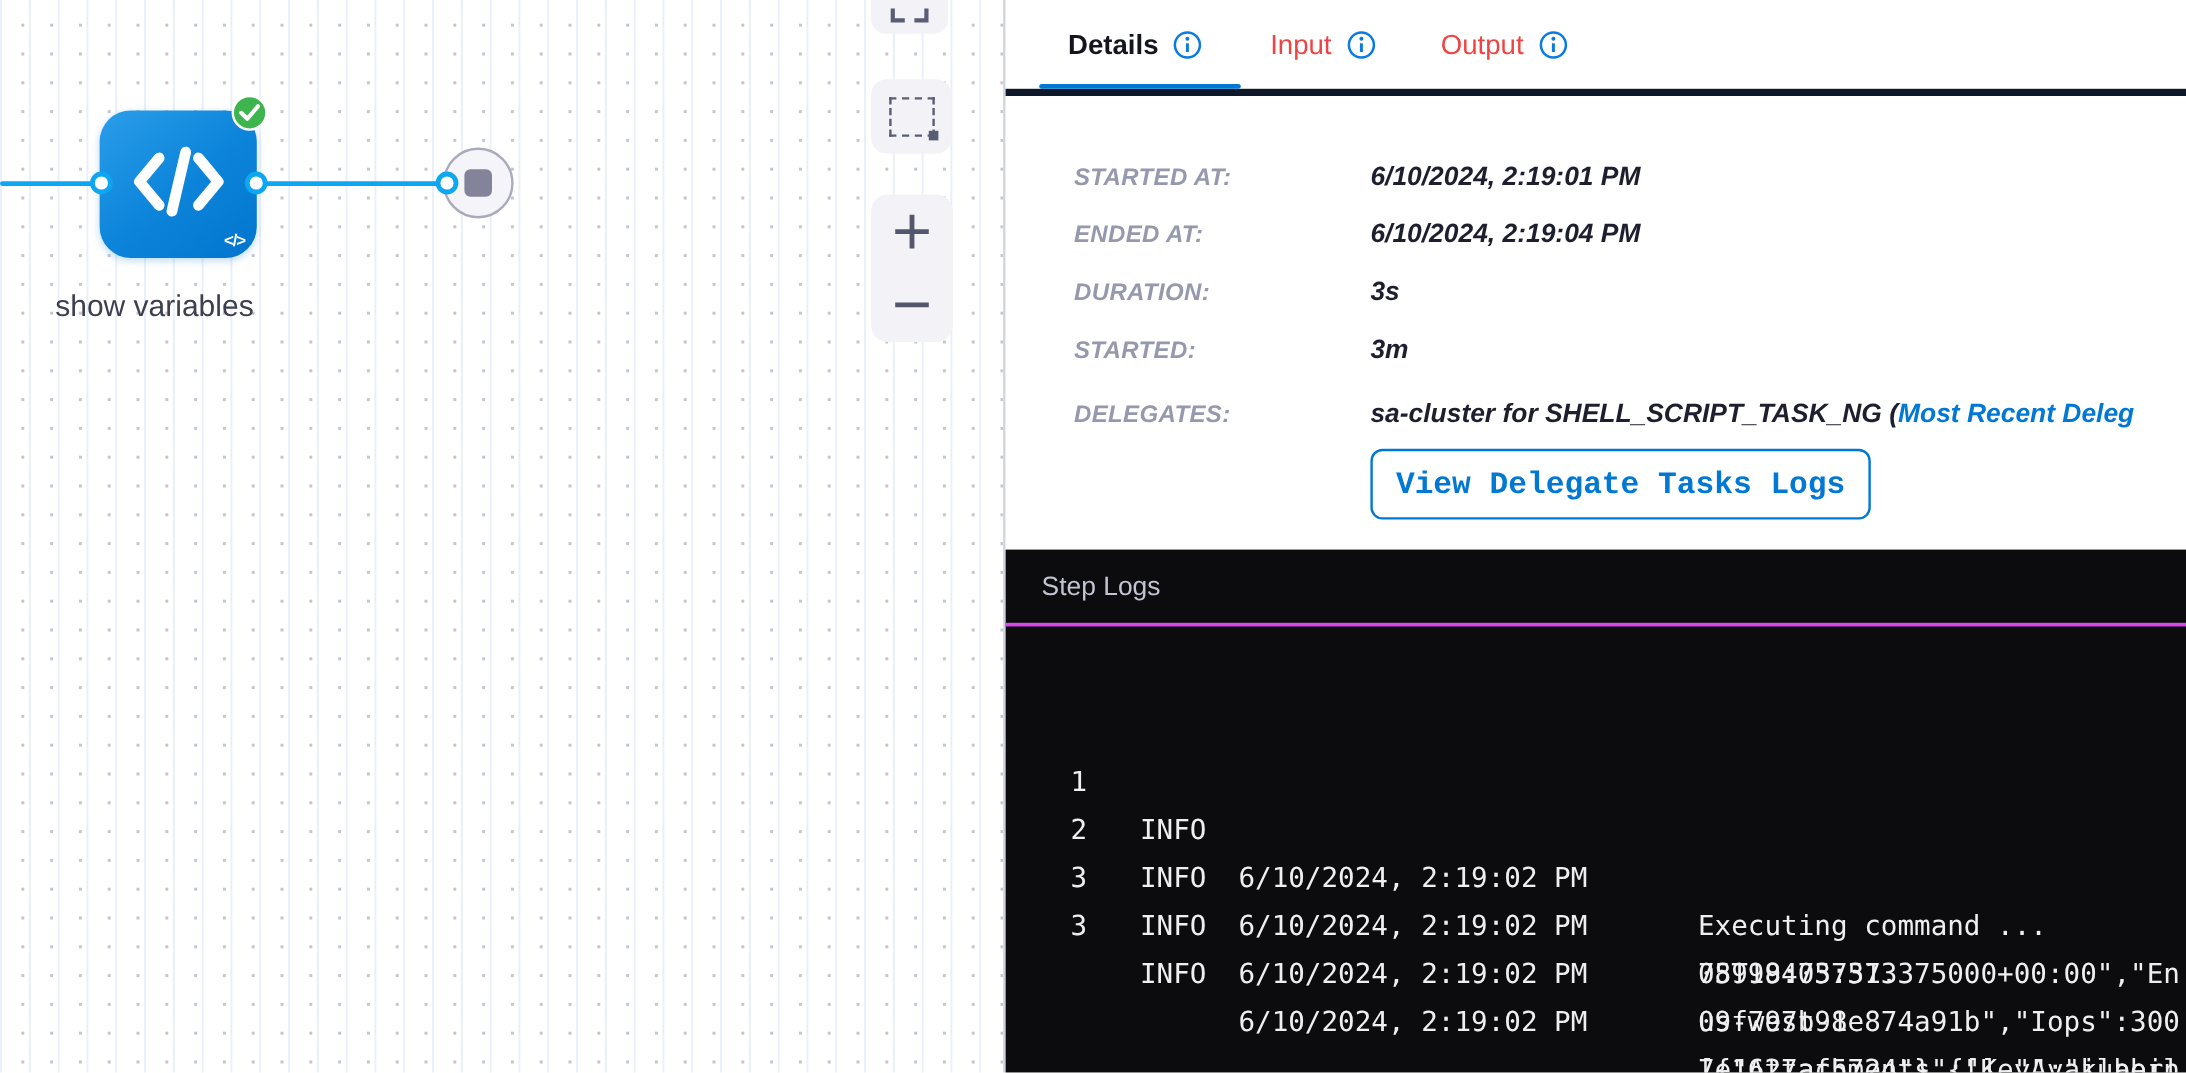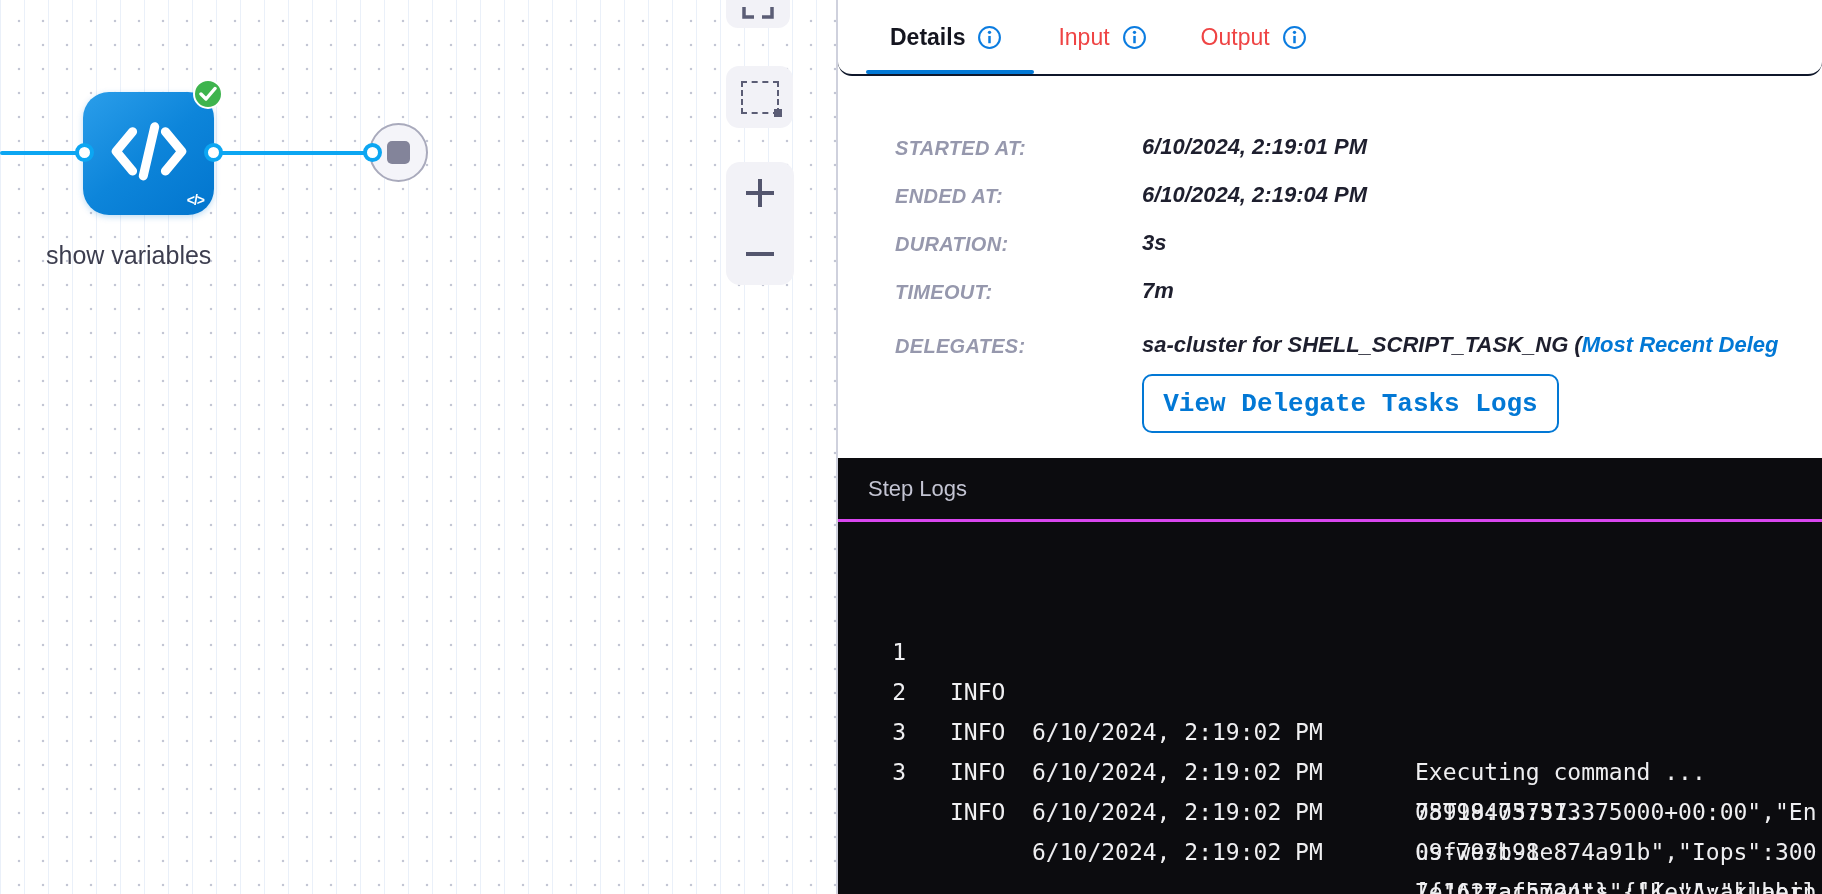--- a/index.html
+++ b/index.html
@@ -45,22 +45,22 @@
   .ctl-marquee{left:726px;top:66px;width:67px;height:62px;}
   .zoom-group{position:absolute;left:726px;top:162px;width:68px;height:123px;
     background:#f2f2f7;border-radius:14px;display:flex;flex-direction:column;}
   .zoom-group button{flex:1;background:transparent;border:none;cursor:pointer;
     display:flex;align-items:center;justify-content:center;padding:0;}
   .marq{width:34px;height:29px;border:2.5px dashed #5b5d75;position:relative;}
   .marq .corner{position:absolute;right:-5px;bottom:-5px;width:8px;height:8px;background:#5b5d75;}
 
   
   .panel{position:absolute;left:838px;top:0;width:984px;height:894px;background:#fff;}
-  .tabbar{position:relative;height:74px;border-bottom:2px solid #0f172a;
-    display:flex;align-items:center;border-radius:14px;}
+  .tabbar{position:relative;height:74px;border-bottom:6px solid #0f172a;
+    display:flex;align-items:center;}
   .tab{display:flex;align-items:center;gap:12px;cursor:pointer;font-size:23px;}
   .tab .lbl{color:#ef4444;font-weight:400;}
   .tab.active .lbl{color:#14151f;font-weight:700;}
   .tab.t0{margin-left:52px;}
   .tab.t1{margin-left:56px;}
   .tab.t2{margin-left:54px;}
   .underline{position:absolute;left:28px;top:70px;width:168px;height:4px;background:#0278d5;
     border-radius:3px;}
 
   .details{position:absolute;left:0;top:112px;right:0;}
@@ -184,22 +184,22 @@
       </div>
       <div class="drow">
         <span class="dlabel">ENDED AT:</span>
         <span class="dvalue">6/10/2024, 2:19:04 PM</span>
       </div>
       <div class="drow">
         <span class="dlabel">DURATION:</span>
         <span class="dvalue">3s</span>
       </div>
       <div class="drow">
-        <span class="dlabel">TIMEOUT:</span>
-        <span class="dvalue">7m</span>
+        <span class="dlabel">STARTED:</span>
+        <span class="dvalue">3m</span>
       </div>
       <div class="drow delegates">
         <span class="dlabel">DELEGATES:</span>
         <span class="dvalue">
           <span>sa-cluster for SHELL_SCRIPT_TASK_NG (</span><span class="link">Most Recent Deleg</span>
         </span>
       </div>
     </div>
 
     <button class="vbtn">View Delegate Tasks Logs</button>

